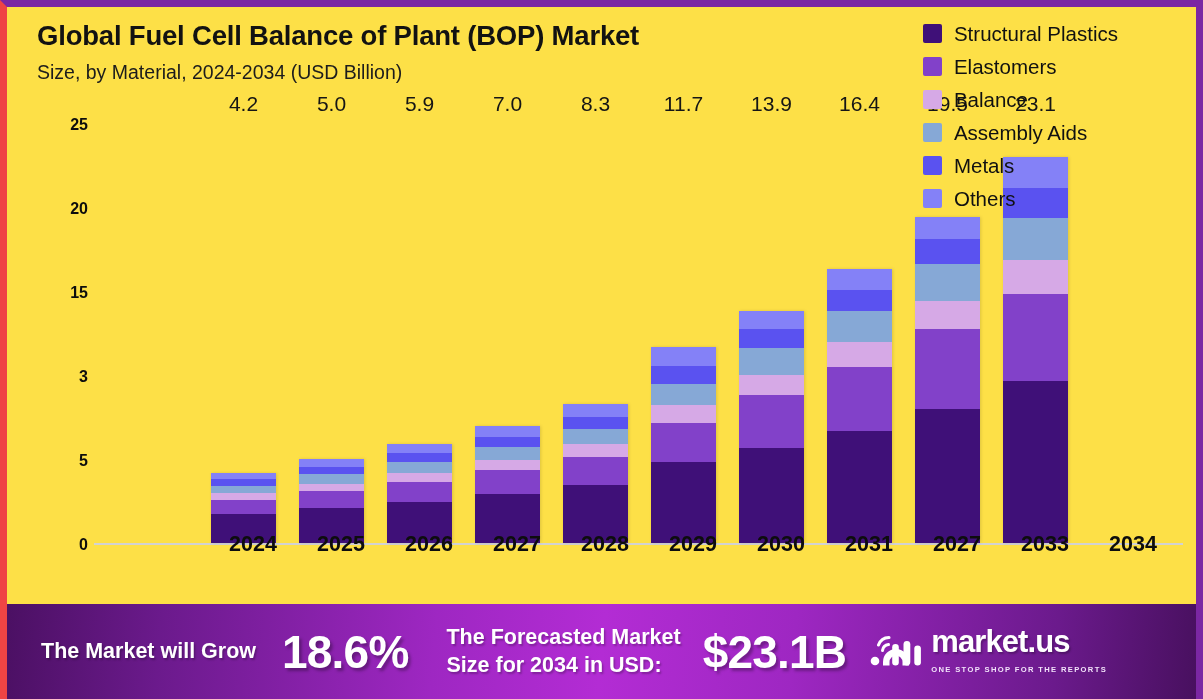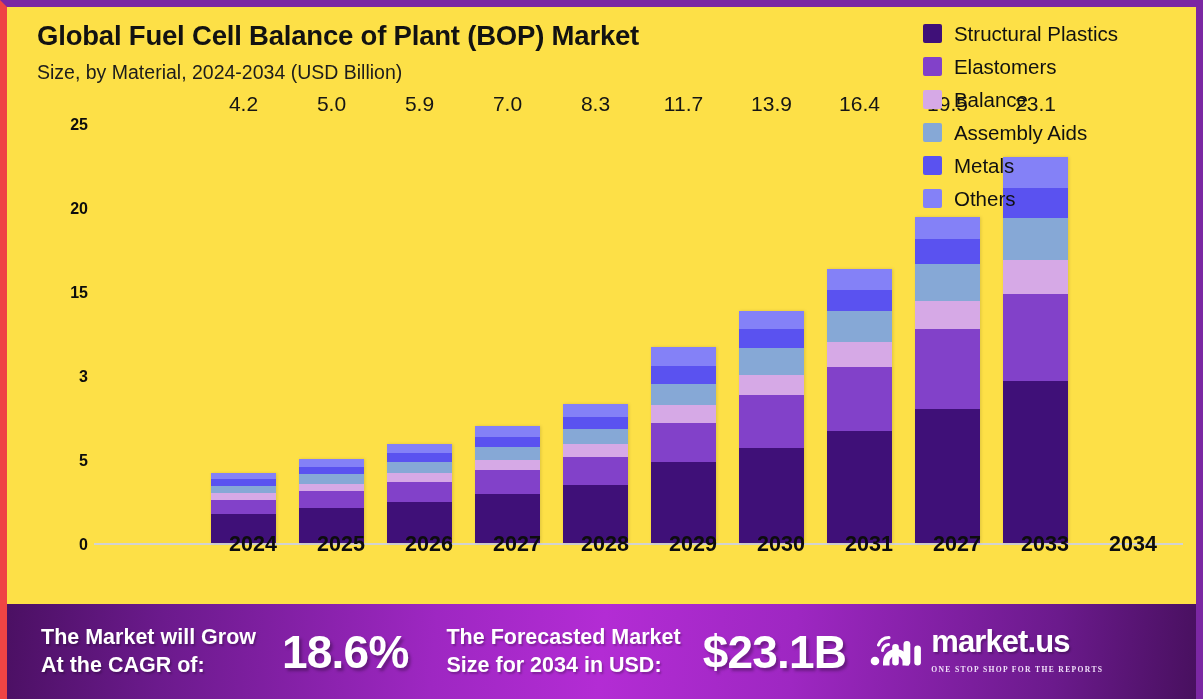--- a/index.html
+++ b/index.html
@@ -111,21 +111,21 @@
   #logo { display:flex; align-items:center; margin-left:24px; }
   #logo-mark { flex:0 0 auto; }
   #logo-textwrap { margin-left:9px; }
   #logo-word {
     color:#fff; font-weight:bold; font-size:31px;
     letter-spacing:-0.9px; line-height:0.98; white-space:nowrap;
     text-shadow:1.5px 1.5px 2px rgba(0,0,0,0.25);
   }
   #logo-tag {
     color:#f2e2fa; font-size:7.6px; font-weight:bold;
-    letter-spacing:1.35px; margin-top:12px; white-space:nowrap;font-family:Liberation Serif, serif;
+    letter-spacing:1.35px; margin-top:12px; white-space:nowrap;
   }
 </style>
 </head>
 <body>
 
 <div id="frame">
 
   <div id="header">
     <div id="chart-title">Global Fuel Cell Balance of Plant (BOP) Market</div>
     <div id="chart-subtitle">Size, by Material, 2024-2034 (USD Billion)</div>
@@ -292,21 +292,20 @@
       <div class="xlabel">2030</div>
       <div class="xlabel">2031</div>
       <div class="xlabel">2027</div>
       <div class="xlabel">2033</div>
       <div class="xlabel">2034</div>
     </div>
 
   <div id="footer">
     <div class="foot-text">
       <div>The Market will Grow</div>
-      <div>At the CAGR of:</div>
     </div>
     <div id="cagr-val" class="foot-big">18.6%</div>
     <div id="fc-label" class="foot-text">
       <div>The Forecasted Market</div>
       <div>Size for 2034 in USD:</div>
     </div>
     <div id="fc-val" class="foot-big">$23.1B</div>
 
     <div id="logo">
       <span id="logo-mark">

